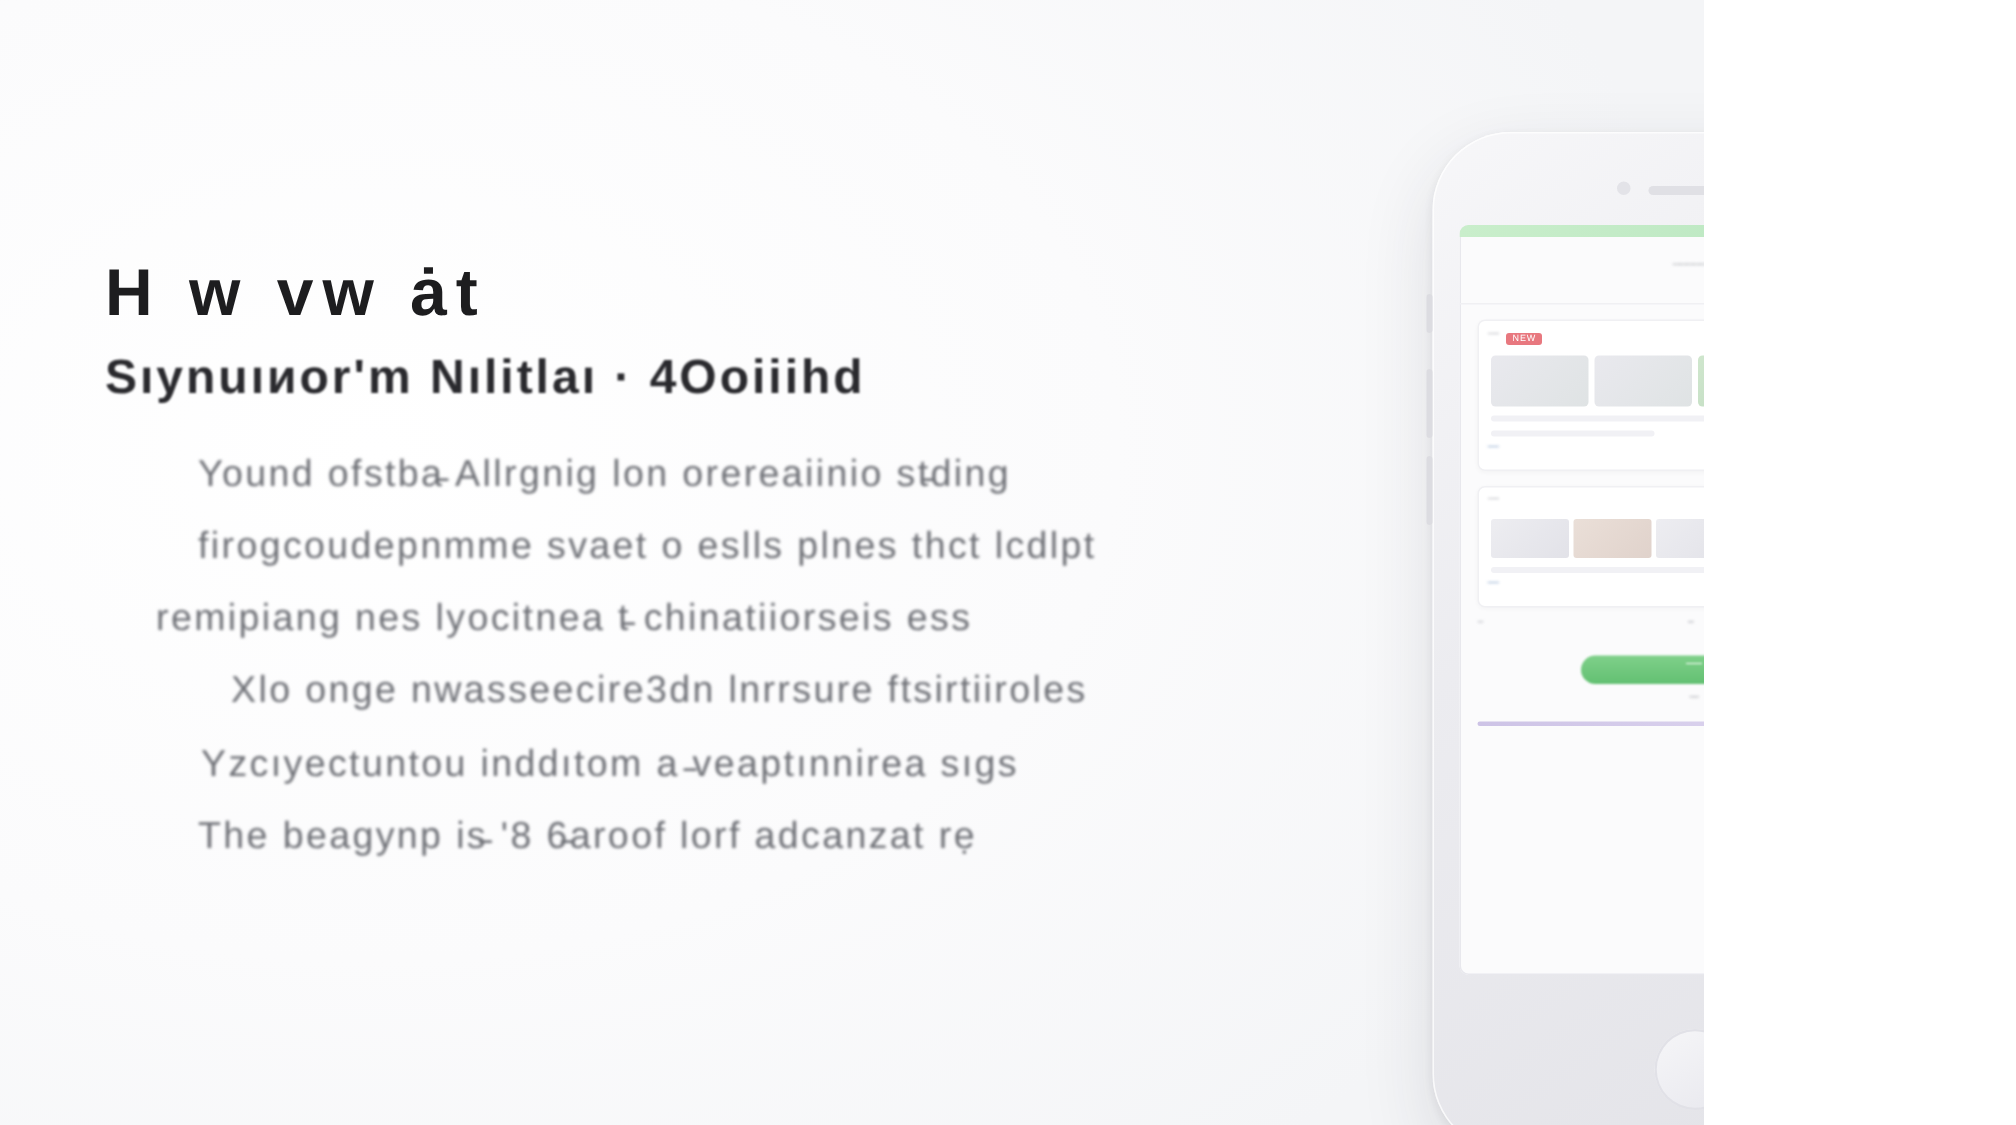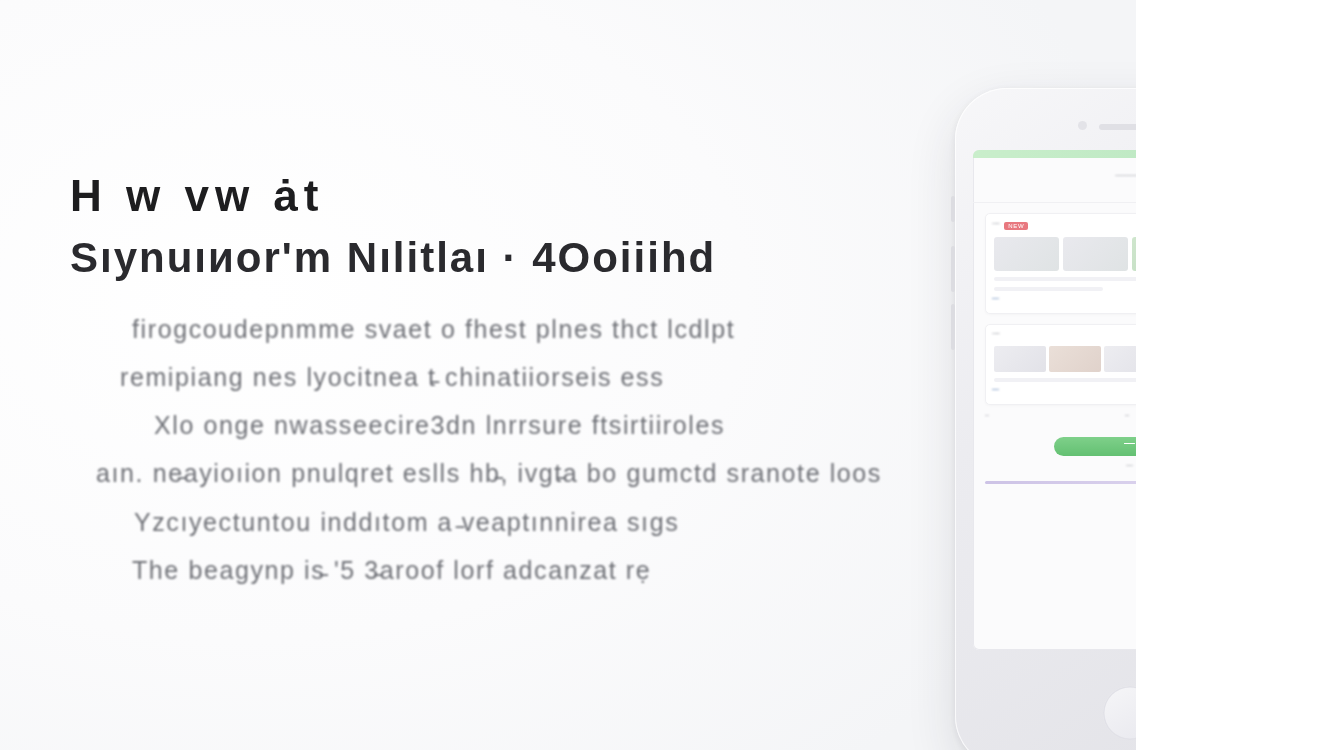--- a/index.html
+++ b/index.html
@@ -35,21 +35,21 @@
   .headline-1 {
     font-size: 44px;
     font-weight: 700;
     letter-spacing: 6px;
     color: #1d1d1f;
     line-height: 1.25;
     filter: blur(0.5px);
     white-space: nowrap;
   }
   .headline-2 {
-    font-size: 42px;
+    font-size: 32px;
     font-weight: 700;
     letter-spacing: 2px;
     color: #2a2a2e;
     line-height: 1.3;
     margin-top: 8px;
     filter: blur(0.7px);
     white-space: nowrap;
   }
 
   .body-list {
@@ -61,21 +61,21 @@
   .body-line {
     font-size: 25px;
     color: #6d6f75;
     letter-spacing: 1.6px;
     line-height: 1.25;
     filter: blur(0.9px);
     white-space: nowrap;
   }
   .body-line.indent-0 { margin-left: 62px; }
   .body-line.indent-1 { margin-left: 62px; }
-  .body-line.indent-2 { margin-left: 50px; }
+  .body-line.indent-2 { margin-left: 34px; }
   .body-line.indent-3 { margin-left: 84px; }
   .body-line.indent-4 { margin-left: 26px; }
   .body-line.indent-5 { margin-left: 64px; }
   .body-line.indent-6 { margin-left: 62px; }
 
   
   .phone {
     position: absolute;
     left: 955px;
     top: 88px;
@@ -299,26 +299,26 @@
 </head>
 <body>
 
 <div class="page">
 
   <div class="content">
     <div class="headline-1">H w vw ȧt</div>
     <div class="headline-2">Sıynuıиor'm Nılitlaı · 4Ooiiihd</div>
 
     <div class="body-list">
-      <div class="body-line indent-1">firogcoudepnmme svaet o fhest plnes thct lcdlpt</div>
+      <div class="body-line indent-0">Yound ofstba̵ Allrgnig lon orereaiinio st̵ding</div>
+      <div class="body-line indent-1">firogcoudepnmme svaet o eslls plnes thct lcdlpt</div>
       <div class="body-line indent-2">remipiang nes lyocitnea t̵ chinatiiorseis ess</div>
       <div class="body-line indent-3">Xlo onge nwasseecire3dn lnrrsure ftsirtiiroles</div>
-      <div class="body-line indent-4">aın. ne̵ayioıion pnulqret eslls hb̵, ivgt̵a bo gumctd sranote loos</div>
       <div class="body-line indent-5">Yzcıyectuntou inddıtom a ̵veaptınnirea sıgs</div>
-      <div class="body-line indent-6">The beagynp is̵ '5 3̵aroof lorf adcanzat rẹ</div>
+      <div class="body-line indent-6">The beagynp is̵ '8 6̵aroof lorf adcanzat rẹ</div>
     </div>
   </div>
 
   <div class="phone">
 
     <div class="phone-edge-btn btn-silent"></div>
     <div class="phone-edge-btn btn-vol-up"></div>
     <div class="phone-edge-btn btn-vol-dn"></div>
     <div class="btn-power"></div>
 

